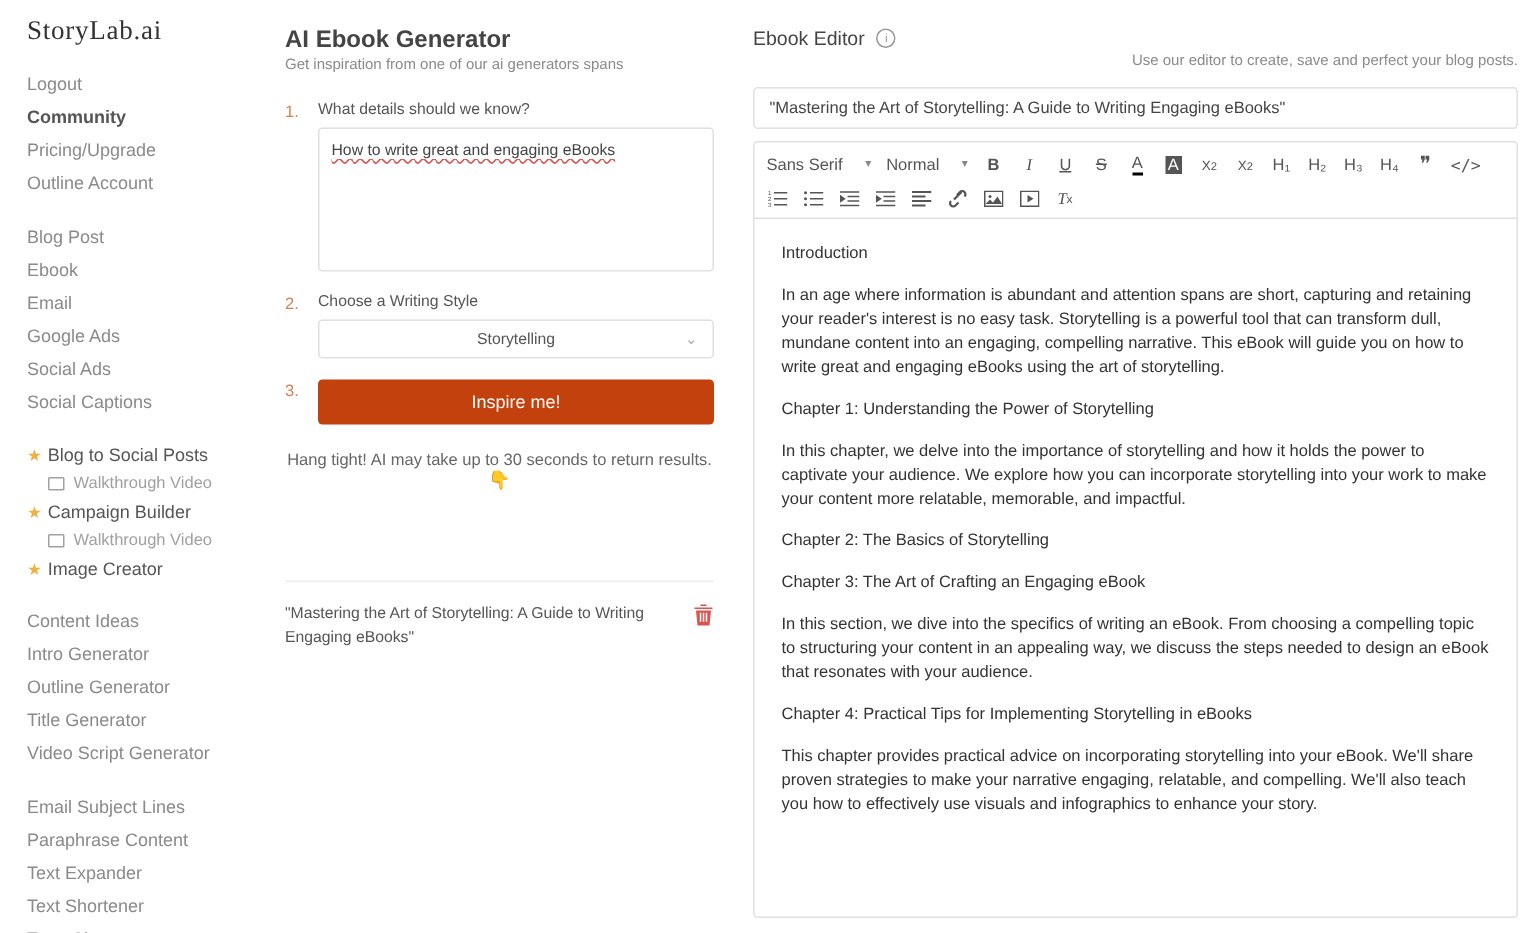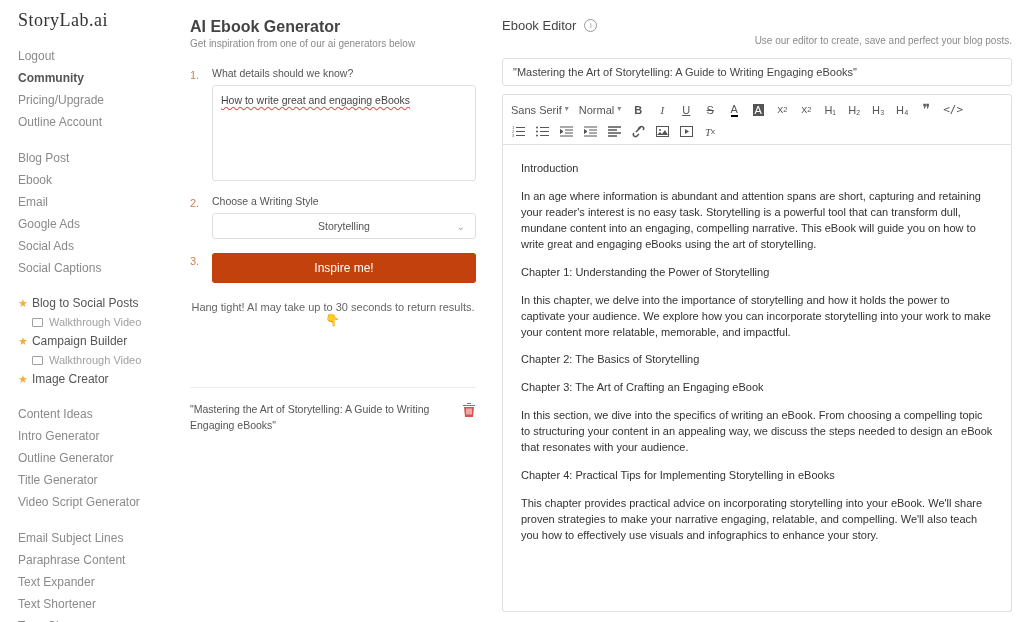--- a/index.html
+++ b/index.html
@@ -32,21 +32,21 @@
 .result-text { font-size: 10.5px; color: #555; line-height: 1.5; }
 .trash { color: #d9534f; font-size: 15px; cursor: pointer; }
 
 .editor { flex: 1; padding: 18px 12px 10px 12px; display: flex; flex-direction: column; }
 .ed-header { display: flex; align-items: center; gap: 8px; }
 .ed-title { font-size: 13px; color: #444; text-align: center; }
 .info-icon { width: 13px; height: 13px; border: 1px solid #999; border-radius: 50%; font-size: 8px; display: inline-flex; align-items: center; justify-content: center; color: #999; }
 .ed-sub { font-size: 10px; color: #8a8a8a; margin-top: 2px; margin-bottom: 12px; text-align: right; }
 .title-input { width: 100%; border: 1px solid #e0e0e0; border-radius: 3px; padding: 7px 10px; font-size: 11px; color: #444; margin-bottom: 8px; }
 .toolbar { border: 1px solid #e0e0e0; border-radius: 3px 3px 0 0; padding: 6px 8px; display: flex; flex-wrap: wrap; gap: 3px 10px; align-items: center; font-size: 11px; color: #555; }
-.tb-sel { display: flex; gap: 3px; cursor: pointer; }
+.tb-sel { display: flex; gap: 15px; cursor: pointer; }
 .tb-btn { cursor: pointer; min-width: 14px; text-align: center; display: inline-flex; align-items: center; justify-content: center; }
 .tb-btn svg { display: block; }
 .tb-row2 { width: 100%; display: flex; gap: 10px; align-items: center; margin-top: 4px; }
 .content-area { border: 1px solid #e0e0e0; border-top: none; border-radius: 0 0 3px 3px; flex: 1; overflow-y: auto; padding: 16px 18px; position: relative; }
 .content-area p { font-size: 11px; color: #333; line-height: 1.45; margin-bottom: 12px; }
 .content-area::-webkit-scrollbar { width: 10px; }
 .content-area::-webkit-scrollbar-track { background: #f4f4f4; }
 .content-area::-webkit-scrollbar-thumb { background: #c8c8c8; border-radius: 5px; }
 
 .chev { font-size: 8px; color: #888; }
@@ -114,21 +114,21 @@
     <span class="nav-item">Paraphrase Content</span>
     <span class="nav-item">Text Expander</span>
     <span class="nav-item">Text Shortener</span>
     <span class="nav-item">Tone Changer</span>
   </div>
 
 </div>
 
 <div class="generator">
   <div class="gen-title">AI Ebook Generator</div>
-  <div class="gen-sub">Get inspiration from one of our ai generators below</div>
+  <div class="gen-sub">Get inspiration from one of our ai generators spans</div>
 
   <div class="step">
     <div class="step-num">1.</div>
     <div class="step-body">
       <div class="step-label">What details should we know?</div>
       <div class="textarea"><span class="textarea-text">How to write great and engaging eBooks</span></div>
     </div>
   </div>
 
   <div class="step">

